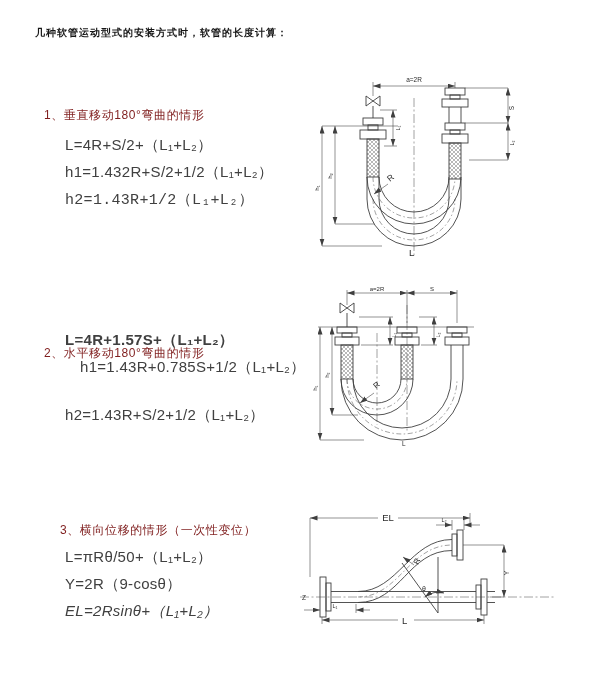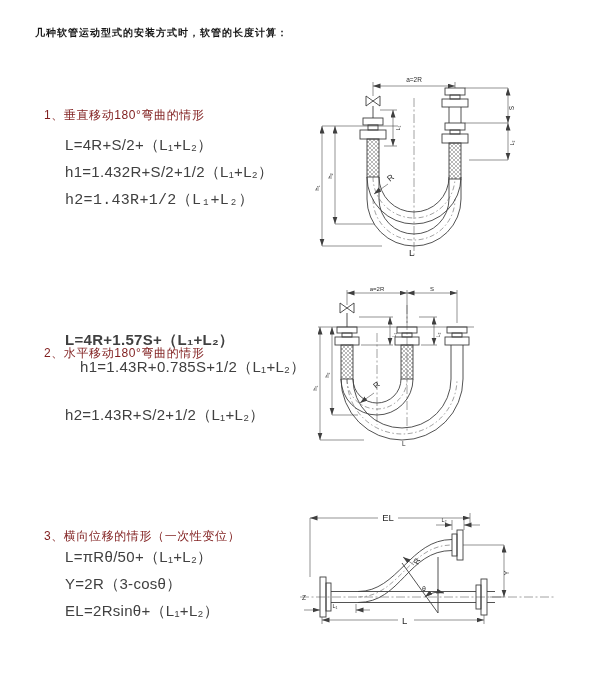--- a/index.html
+++ b/index.html
@@ -6,21 +6,21 @@
   body{
     width:600px;height:675px;background:#ffffff;position:relative;overflow:hidden;
     font-family:"Liberation Sans","DejaVu Sans",sans-serif;color:#1c1c1c;
   }
   .abs{position:absolute;}
   .title{left:35px;top:26px;font-size:10px;font-weight:700;letter-spacing:1px;color:#161616;font-family:Liberation Serif, serif;}
   .heading{font-size:12px;font-weight:400;letter-spacing:0.6px;color:#7f1d1d;}
   .formula{font-size:15px;font-weight:400;letter-spacing:0.3px;color:#404040;}
   .h1{left:44px;top:107px;} .f1a{left:65px;top:136px;} .f1b{left:65px;top:163px;} .f1c{left:65px;top:190px;font-family:Liberation Mono, monospace;}
   .h2{left:44px;top:305px;margin-top:40px;} .f2a{left:65px;top:331px;font-weight:bold;} .f2b{left:80px;top:358px;} .f2c{left:65px;top:385px;margin-top:21px;}
-  .h3{left:44px;top:522px;margin-top:6px;} .f3a{left:65px;top:548px;} .f3b{left:65px;top:575px;} .f3c{left:65px;top:602px;}
+  .h3{left:60px;top:522px;} .f3a{left:65px;top:548px;} .f3b{left:65px;top:575px;} .f3c{left:65px;top:602px;font-style:italic;}
   svg{overflow:visible;}
   svg text{fill:#2b2b2b;font-family:"Liberation Sans","DejaVu Sans",sans-serif;}
   .draw{stroke:#3f3f3f;stroke-width:0.9;fill:none;}
   .dim{stroke:#4a4a4a;stroke-width:0.6;fill:none;}
   .cl{stroke:#555;stroke-width:0.55;fill:none;stroke-dasharray:9 2.5 2 2.5;}
   .hcl{stroke-dasharray:5 2.5 1.5 2.5;}
 </style>
 </head>
 <body>
 
@@ -176,21 +176,21 @@
   <text transform="translate(5,105) rotate(-90)" text-anchor="middle" font-size="5.5">h₁</text>
   <text transform="translate(17,92) rotate(-90)" text-anchor="middle" font-size="5.5">h₂</text>
   <text transform="translate(84,52) rotate(-90)" text-anchor="middle" font-size="5">L₁</text>
   <text transform="translate(128,52) rotate(-90)" text-anchor="middle" font-size="5">L₂</text>
   <text transform="translate(64,106) rotate(-40)" font-size="8">R</text>
   <text x="90" y="163" font-size="6.5">L</text>
 </svg>
 
 <div class="abs heading h3">3、横向位移的情形（一次性变位）</div>
 <div class="abs formula f3a">L=πRθ/50+（L₁+L₂）</div>
-<div class="abs formula f3b">Y=2R（3-cosθ）</div>
+<div class="abs formula f3b">Y=2R（9-cosθ）</div>
 <div class="abs formula f3c">EL=2Rsinθ+（L₁+L₂）</div>
 
 <svg class="abs" style="left:298px;top:503px" width="290" height="130" viewBox="0 0 290 130">
   <defs>
     <marker id="a3" markerWidth="8" markerHeight="6" refX="7.5" refY="2.5" orient="auto-start-reverse" markerUnits="userSpaceOnUse">
       <path d="M0 0 L7.5 2.5 L0 5 Z" fill="#3f3f3f"></path>
     </marker>
   </defs>
 
   <path class="cl" d="M2 94 H258"></path>

